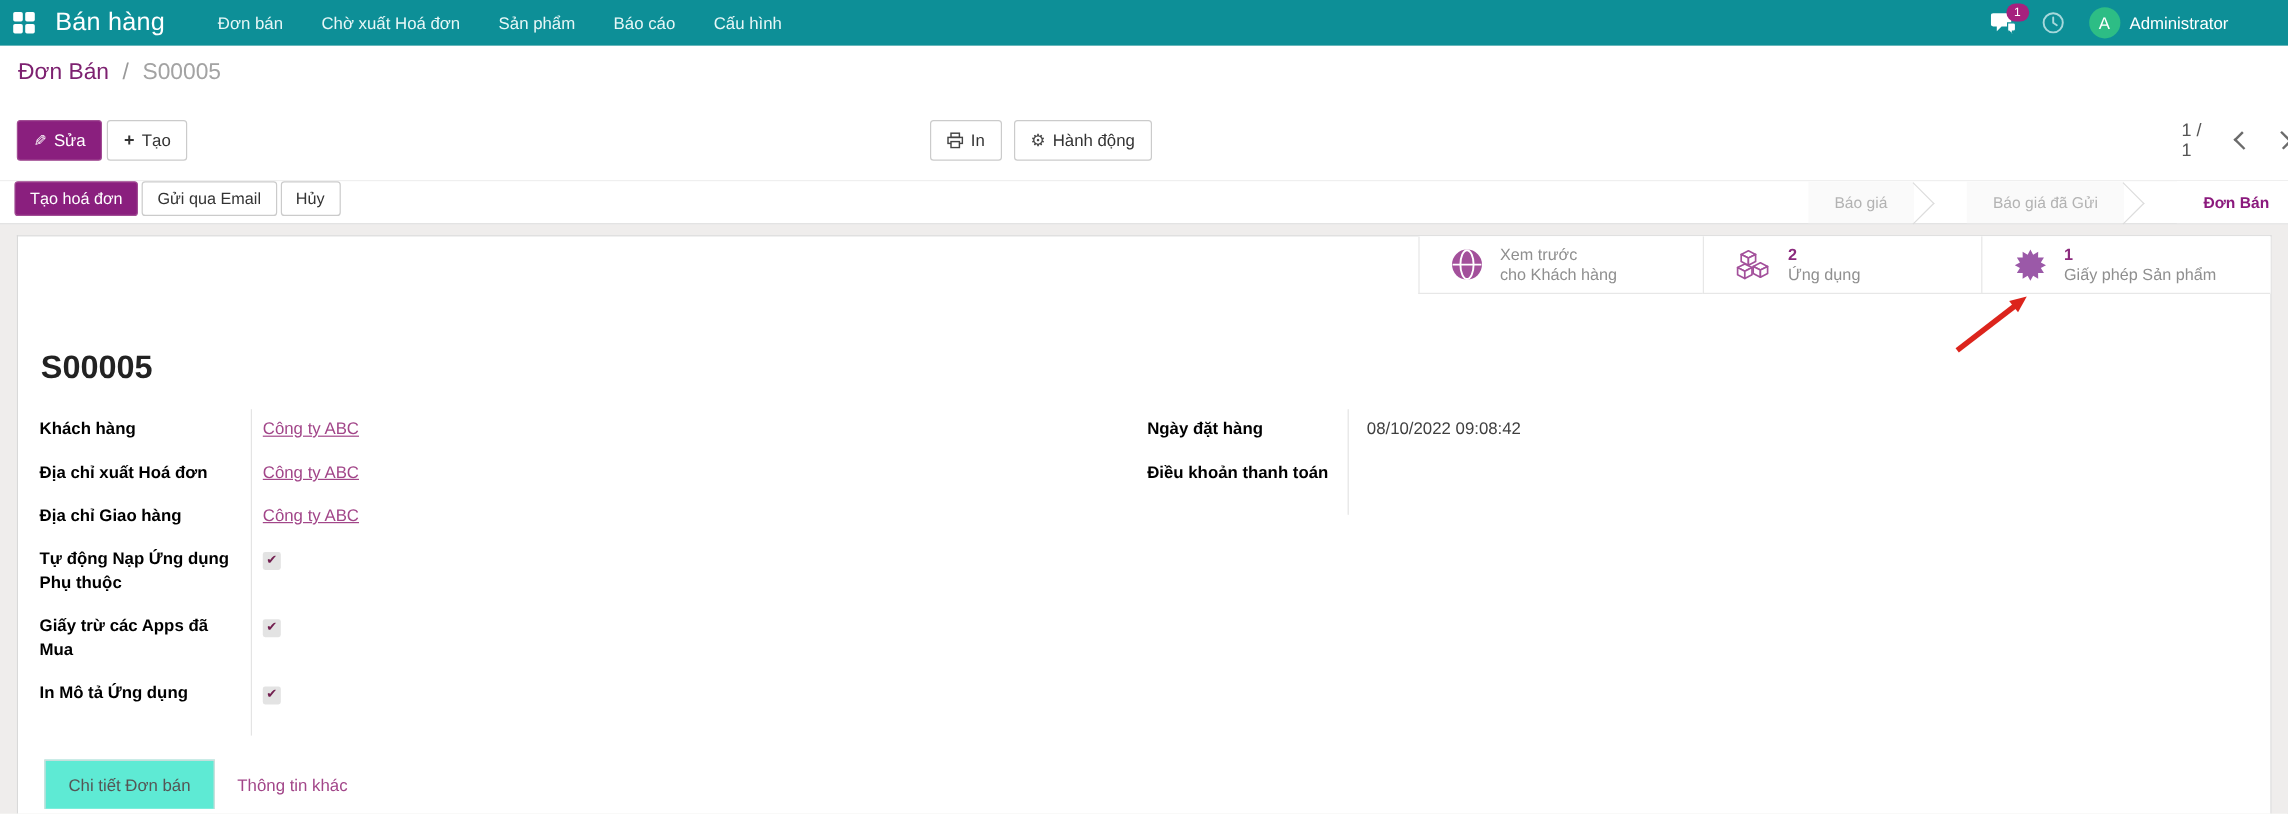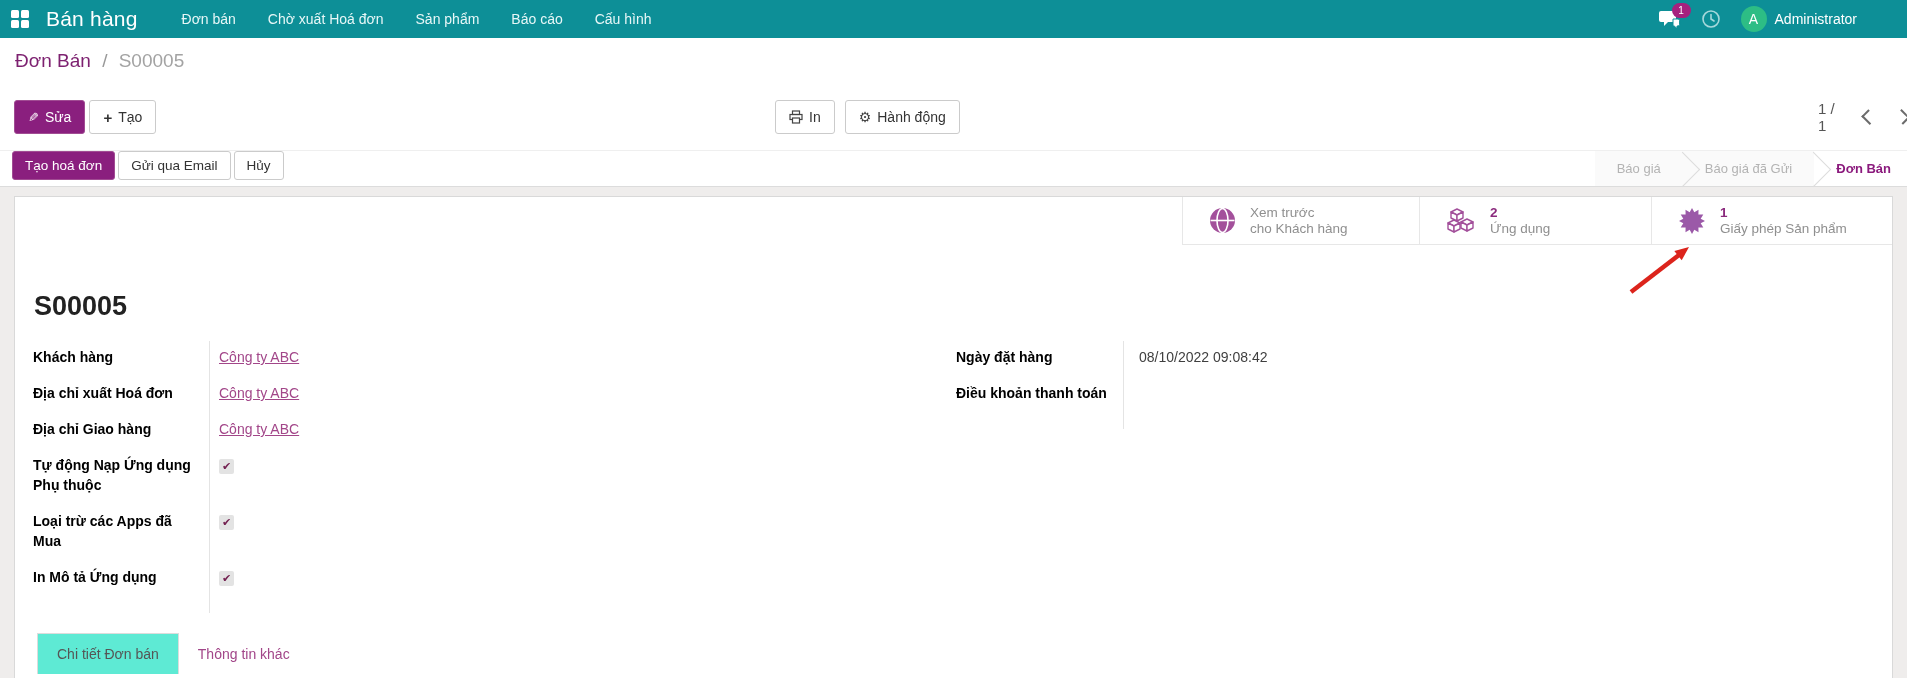--- a/index.html
+++ b/index.html
@@ -42,21 +42,21 @@
   .chev-left{transform:rotate(-45deg);}
   .chev-right{transform:rotate(135deg);}
   .pencil-icon{display:inline-block;transform:scaleX(-1);font-size:13px;}
   .plus-icon{font-weight:700;font-size:15px;}
   .gear-icon{font-size:14px;color:#444;}
   
   .statusbar{position:absolute;top:150px;left:0;right:0;height:37px;background:#fff;
     border-top:1px solid #efefef;border-bottom:1px solid #dcdcdc;display:flex;align-items:flex-start;
     padding-left:12px;box-sizing:border-box;z-index:5;}
   .sb-btn{height:29px;padding:0 12px;font-size:13.5px;margin-right:3px;}
-  .steps{margin-left:auto;display:flex;height:100%;}
+  .steps{margin-left:auto;display:flex;height:100%;gap:44px;}
   .step{display:flex;align-items:center;padding:0 22px;font-size:13px;color:#b3b3b3;
     position:relative;cursor:pointer;background:#fafafa;}
   .step.active{color:#8b1a7d;font-weight:700;background:#fff;padding-right:16px;}
   .step:not(:last-child)::after{content:'';position:absolute;right:-12px;top:6px;width:24px;height:24px;
     transform:rotate(45deg);border-top:1px solid #dcdcdc;border-right:1px solid #dcdcdc;z-index:2;background:transparent;}
   
   .sheet-bg{position:absolute;top:187px;left:0;right:0;bottom:0;background:#efedec;}
   .sheet{position:absolute;top:196px;left:14px;width:1879px;height:622px;background:#fff;
     border:1px solid #d9d9d9;border-bottom:none;box-sizing:border-box;}
   
@@ -247,21 +247,21 @@
     </div>
     <div class="frow">
       <span class="flabel">Địa chỉ Giao hàng</span>
       <span class="fvalue link">Công ty ABC</span>
     </div>
     <div class="frow">
       <span class="flabel">Tự động Nạp Ứng dụng Phụ thuộc</span>
       <span class="fvalue"><span class="checkbox">✔</span></span>
     </div>
     <div class="frow">
-      <span class="flabel">Loại trừ các Apps đã Mua</span>
+      <span class="flabel">Giấy trừ các Apps đã Mua</span>
       <span class="fvalue"><span class="checkbox">✔</span></span>
     </div>
     <div class="frow">
       <span class="flabel">In Mô tả Ứng dụng</span>
       <span class="fvalue"><span class="checkbox">✔</span></span>
     </div>
   </div>
 
   <div class="fgroup fg-right">
     <div class="frow">

